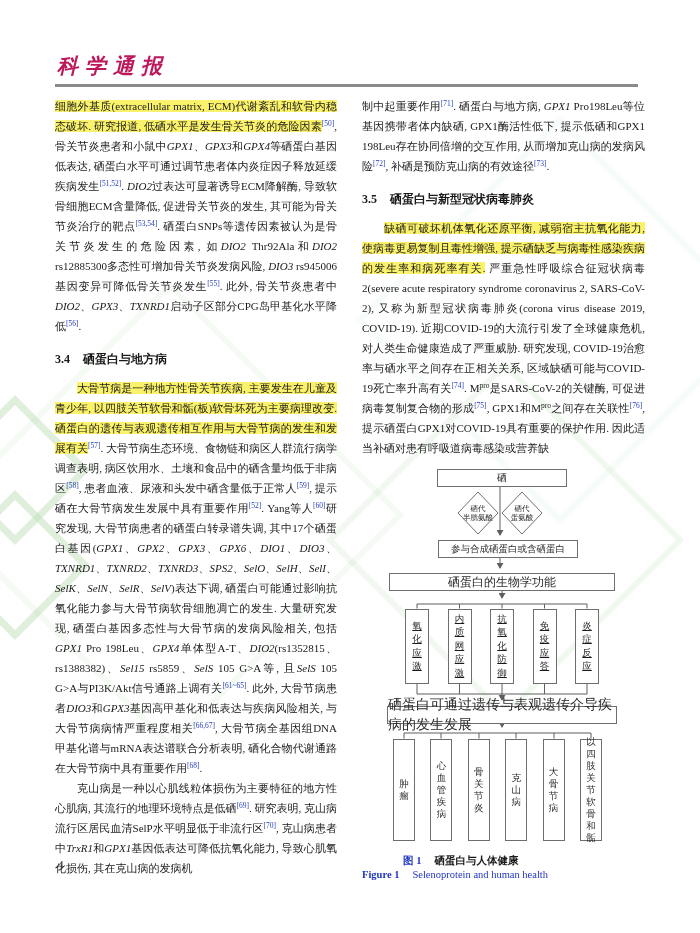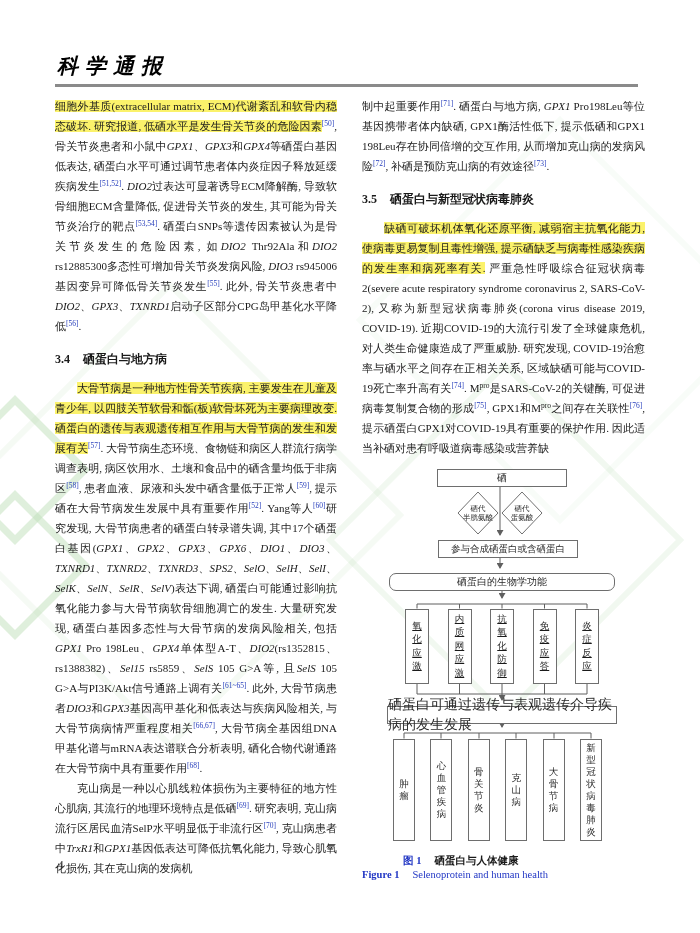--- a/index.html
+++ b/index.html
@@ -5,21 +5,21 @@
   :root{
     --hl:#fbf26b; --ref:#2a41bd; --cap:#2136c4; --line:#6e6e6e; --wm:#bfe0ba;
   }
   html,body{margin:0;padding:0;background:#e8e8e8;}
   .page{position:relative;width:700px;height:933px;background:#ffffff;overflow:hidden;
         font-family:"Liberation Serif","DejaVu Serif",serif;color:#1a1a1a;margin:0 auto;}
   
   .wm-svg{position:absolute;left:0;top:0;z-index:0;pointer-events:none;}
   
   .logo{position:absolute;left:57px;top:52px;font-size:21px;font-weight:bold;font-style:italic;
-        letter-spacing:7px;color:#000000;z-index:2;}
+        letter-spacing:7px;color:#be185d;z-index:2;}
   .rule{position:absolute;left:55px;top:84px;width:583px;border-top:3px solid #8a8a8a;z-index:2;}
   
   .col{position:absolute;top:96px;font-size:11px;line-height:20px;z-index:1;}
   .col-left{left:55px;width:282px;}
   .col-right{left:362px;width:283px;}
   .para{margin:0;text-align:justify;}
   .para.ind{text-indent:2em;}
   .sec-h{margin:13px 0 9px;font-weight:bold;font-size:12px;text-align:left;}
   .sec-num{margin-right:13px;}
   .sg-hl{background:var(--hl);}
@@ -27,21 +27,21 @@
   .sg-sup{font-size:7.5px;line-height:0;vertical-align:4.5px;color:var(--ref);}
   .sg-supb{font-size:7.5px;line-height:0;vertical-align:4.5px;color:#1a1a1a;}
   
   .fig{margin:8px 0 0 0;position:relative;}
   .fig-canvas{position:relative;width:285px;height:378px;}
   .connectors{position:absolute;left:0;top:0;}
   .fbox{position:absolute;border:1px solid var(--line);background:#fff;box-sizing:border-box;
         display:flex;align-items:center;justify-content:center;font-size:10px;color:#2b2b2b;}
   .top-box{left:75px;top:3px;width:130px;height:18px;}
   .synth-box{left:76px;top:74px;width:140px;height:18px;font-size:9.5px;}
-  .wide1{left:27px;top:107px;width:226px;height:18px;font-size:10px;border-radius:7px;}
+  .wide1{left:27px;top:107px;width:226px;height:18px;font-size:12px;}
   .wide2{left:25px;top:240px;width:230px;height:18px;font-size:14px;}
   .d-label{position:absolute;width:44px;text-align:center;font-size:7.5px;line-height:9px;color:#2b2b2b;z-index:2;}
   .d-label span{display:block;}
   .dl-left{left:94px;top:38px;}
   .dl-right{left:138px;top:38px;}
   .vrow{position:absolute;display:flex;justify-content:space-between;}
   .row-fn{left:43px;top:143px;width:194px;text-decoration:underline;}
   .row-dz{left:31px;top:273px;width:209px;}
   .vbox{border:1px solid var(--line);background:#fff;box-sizing:border-box;
         display:flex;align-items:center;justify-content:center;text-align:center;
@@ -134,21 +134,21 @@
             <div class="vbox fn">免疫应答</div>
             <div class="vbox fn">炎症反应</div>
           </div>
         <div class="fbox wide2">硒蛋白可通过遗传与表观遗传介导疾病的发生发展</div>
         <div class="vrow row-dz">
             <div class="vbox dz">肿瘤</div>
             <div class="vbox dz">心血管疾病</div>
             <div class="vbox dz">骨关节炎</div>
             <div class="vbox dz">克山病</div>
             <div class="vbox dz">大骨节病</div>
-            <div class="vbox dz">新型冠状病毒肺炎</div>
+            <div class="vbox dz">以四肢关节软骨和骺</div>
           </div>
       </div>
 
       <figcaption class="figcap">
         <div class="cap-zh">
           <span class="cap-label">图 1</span><span class="cap-text">硒蛋白与人体健康</span>
         </div>
         <div class="cap-en">
           <span class="cap-label">Figure 1</span><span class="cap-text-en">Selenoprotein and human health</span>
         </div>

